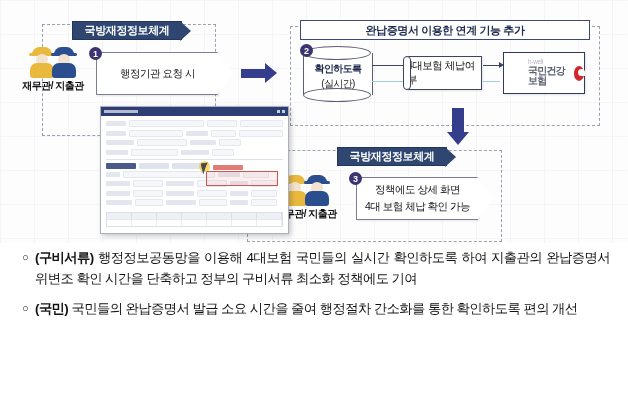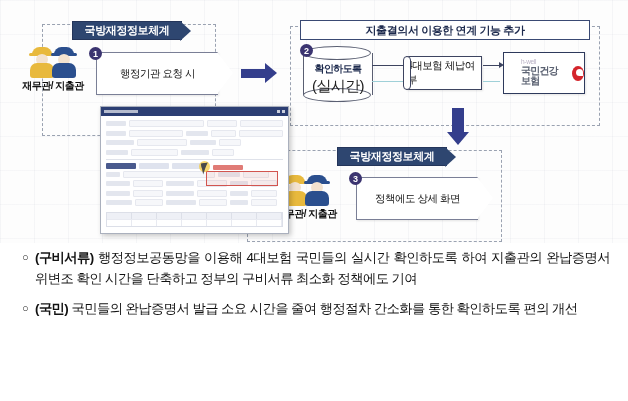--- a/index.html
+++ b/index.html
@@ -213,21 +213,21 @@
   .cyl-label {
     position: absolute; left: 0; top: 16px;
     width: 70px; text-align: center;
     font-size: 10px; font-weight: bold; letter-spacing: -0.6px;
     color: #1d2a4d;
     z-index: 3;
   }
   .cyl-sub {
     position: absolute; left: 0; top: 31px;
     width: 70px; text-align: center;
-    font-size: 15px; letter-spacing: -0.6px;
+    font-size: 10px; letter-spacing: -0.6px;
     color: #222;
     z-index: 3;
   }
 
   
   .link-box {
     position: absolute;
     background: #fff;
     border: 1px solid #3d4460;
     box-sizing: border-box;
@@ -255,21 +255,21 @@
     border-left: 5px solid #3d4460;
   }
 
   
   .nhis {
     position: absolute;
     background: #fff;
     border: 1px solid #2e3a5c;
     box-sizing: border-box;
     display: flex; align-items: center; gap: 4px;
-    padding-left: 17px;
+    padding-left: 24px;
     box-shadow: 1px 1px 2px rgba(0,0,0,.10);
   }
   .nhis .txt { line-height: 1.05; }
   .nhis .hwell { font-size: 6.5px; color: #b8b0c4; letter-spacing: -0.3px; }
   .nhis .kname { font-size: 10px; color: #5b6272; letter-spacing: -0.8px; font-weight: bold; }
   .nhis .mark {
     width: 15px; height: 15px; border-radius: 50%;
     background: #d4252c;
     margin-left: 4px;
     position: relative;
@@ -382,21 +382,21 @@
 
   <div class="dashed-zone" style="left:290px; top:26px; width:308px; height:98px;"></div>
 
   <div class="dashed-zone" style="left:247px; top:150px; width:253px; height:90px;"></div>
 
   <div class="banner-navy" style="left:72px; top:21px; width:110px;">
     <span>국방재정정보체계</span>
   </div>
 
   <div class="banner-outline" style="left:300px; top:20px; width:290px;">
-    <span>지출결의서 이용한 연계 기능 추가</span>
+    <span>완납증명서 이용한 연계 기능 추가</span>
   </div>
 
   <div class="banner-navy" style="left:337px; top:147px; width:110px;">
     <span>국방재정정보체계</span>
   </div>
 
   <div class="people" style="left:22px; top:44px;">
     <div class="figs">
       <div class="person yellow">
         <div class="hat"></div>
@@ -483,20 +483,21 @@
     </div>
     <div class="caption">재무관/ 지출관</div>
   </div>
 
   <div class="step-num" style="left:349px; top:172px;">
     <span>3</span>
   </div>
 
   <div class="chevron" style="left:356px; top:177px; width:122px; height:43px;">
     <span class="line">정책에도 상세 화면</span>
+    <span class="line">4대 보험 체납 확인 가능</span>
   </div>
   <div style="position:absolute;left:477px;top:177px;width:0;height:0;
               border-top:21.5px solid transparent;border-bottom:21.5px solid transparent;
               border-left:16px solid #fff;"></div>
   <div style="position:absolute;left:477px;top:176px;width:0;height:0;
               border-top:22.5px solid transparent;border-bottom:22.5px solid transparent;
               border-left:17px solid #7a7f96;z-index:-1;"></div>
 
   <div class="appshot" style="left:100px; top:106px; width:187px; height:126px;">
     <div class="titlebar">

